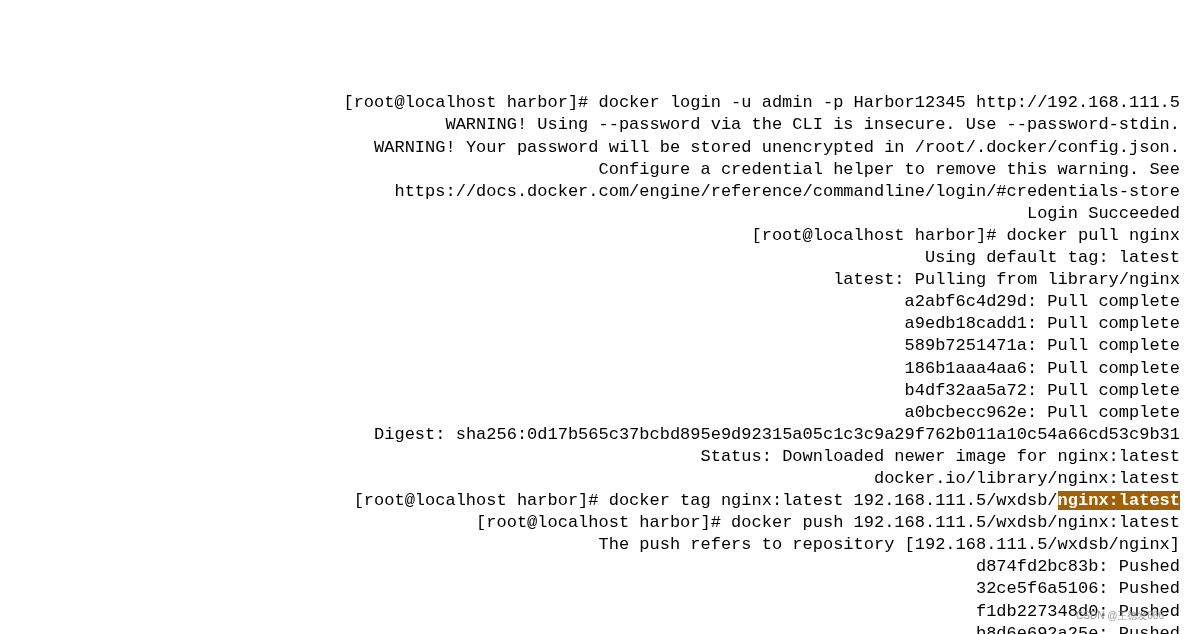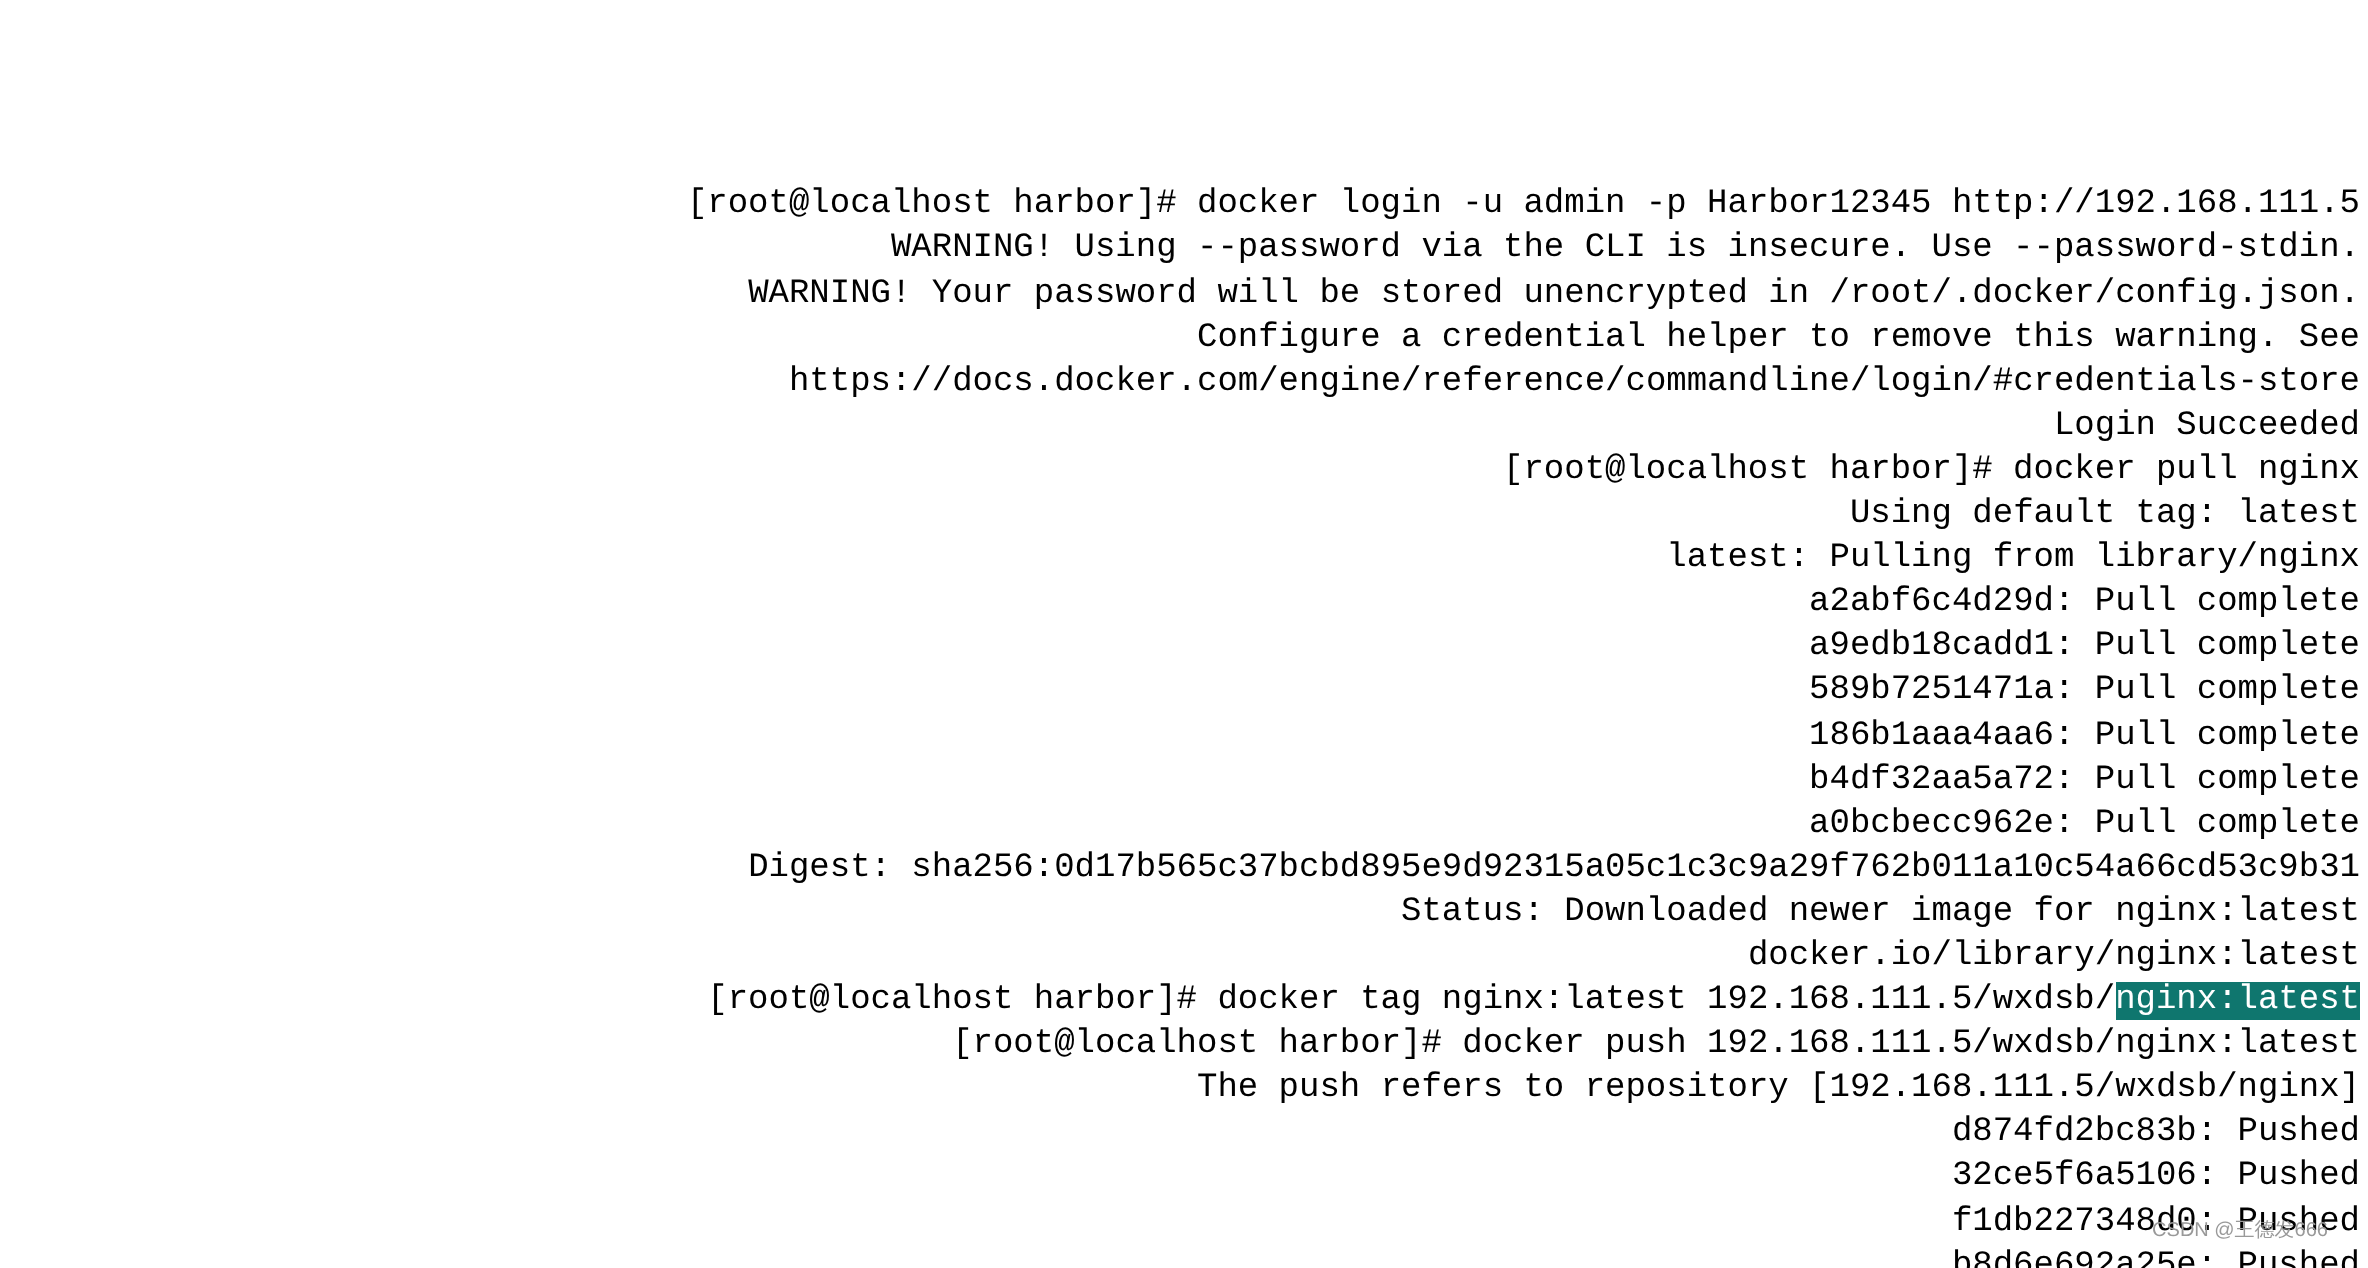--- a/index.html
+++ b/index.html
@@ -14,22 +14,23 @@
       font-size: 17px;
       line-height: 1.3;
       padding: 4px;
       white-space: pre;
     }
     .line {
       display: block;
       text-align: right;
     }
     .highlight {
-      background: #0f766e;
+      background: #a16207;
       color: #ffffff;
+      font-weight: bold;
     }
     .watermark {
       position: fixed;
       bottom: 12px;
       right: 20px;
       color: #999999;
       font-size: 10px;
       font-family: sans-serif;
     }
   </style>

